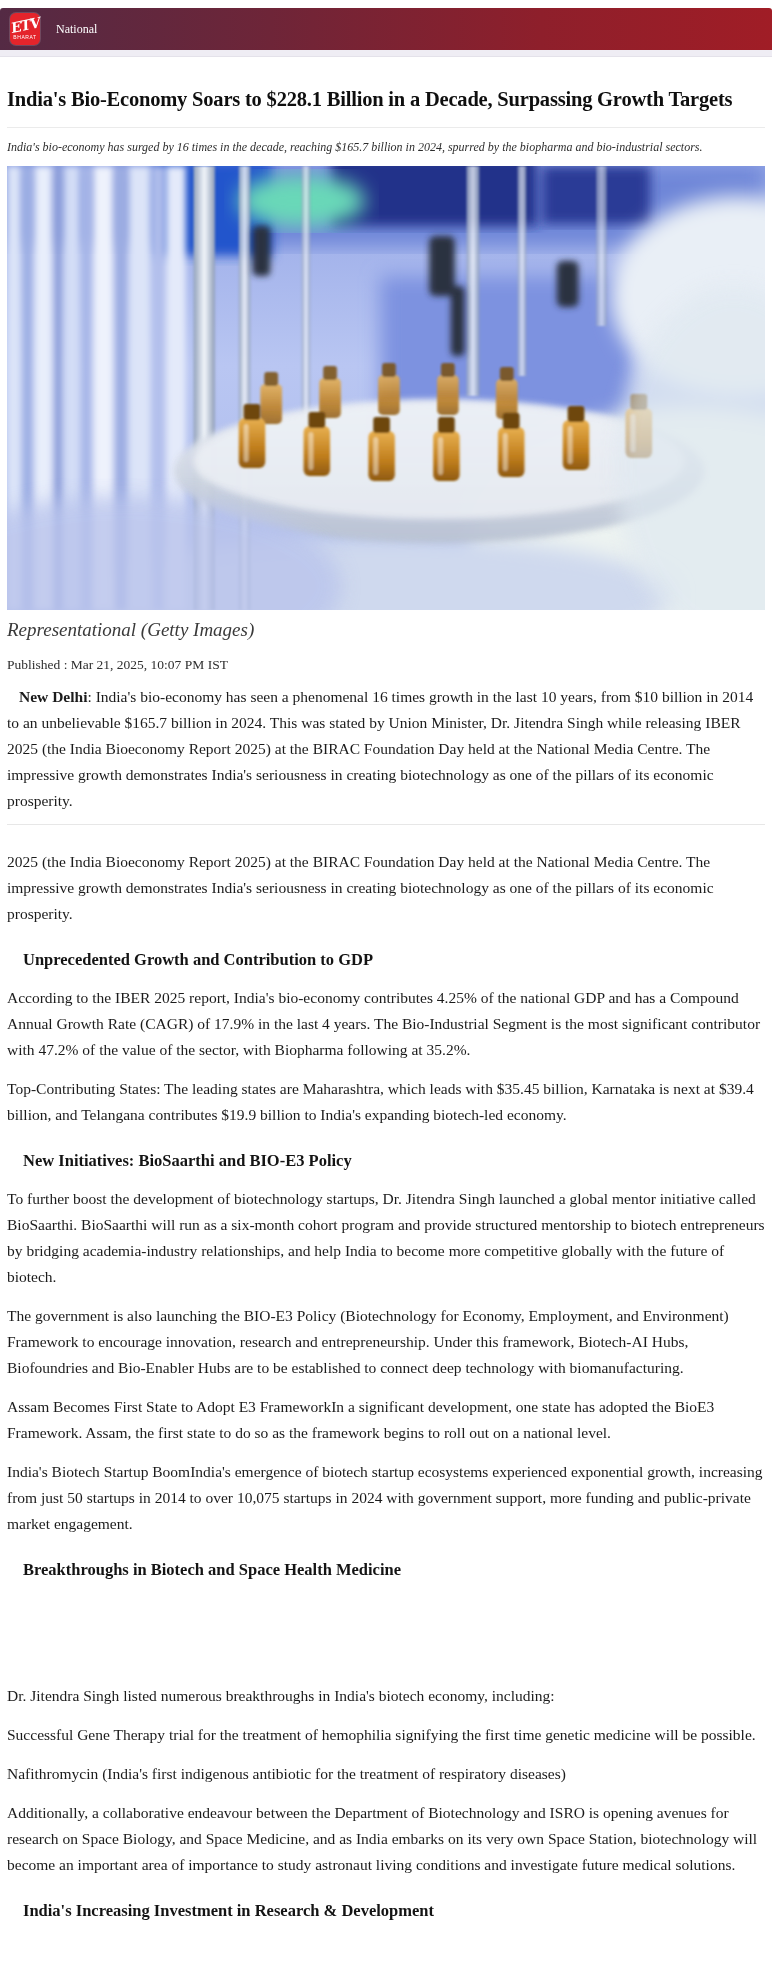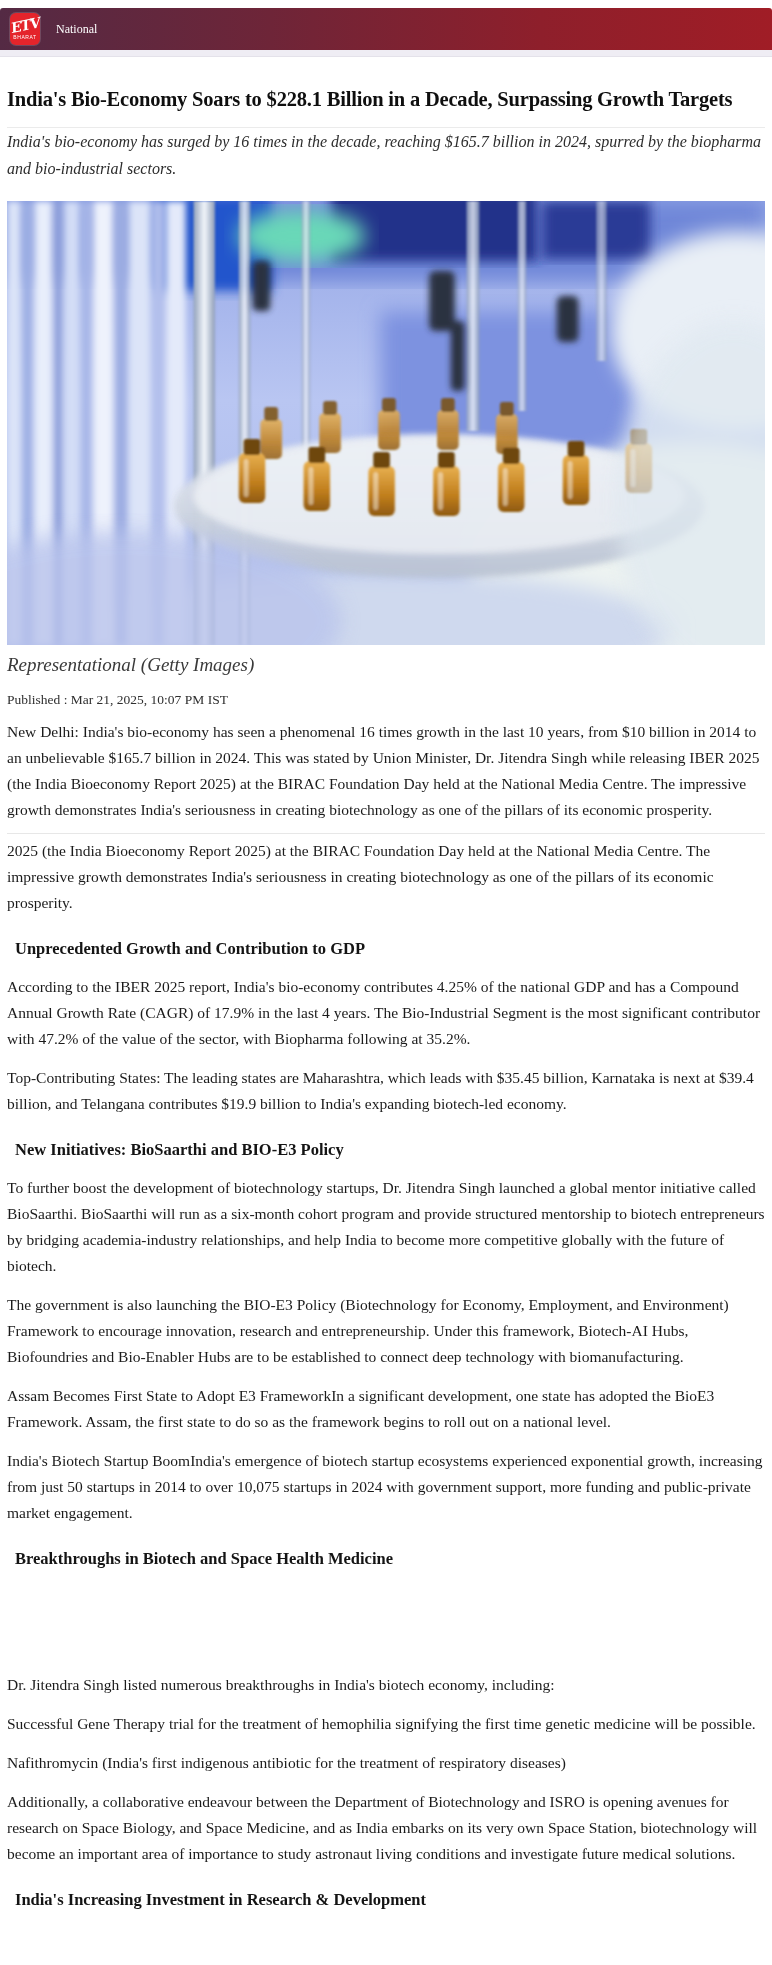--- a/index.html
+++ b/index.html
@@ -31,36 +31,36 @@
   .section-label { color: #ffffff; font-weight: normal; font-size: 12px; }
 
   
   .content { padding: 0 7px; }
   .article-title {
     font-size: 20.5px; font-weight: bold; color: #0f0f0f;
     letter-spacing: -0.2px; line-height: 1.25;
     margin: 30px 0 14px;
   }
   .article-subtitle {
-    font-style: italic; font-size: 16px; line-height: 1.7; color: #2d2d2d;
-    border-top: 1px solid #ebebeb; margin: 0 0 19px;
+    font-style: italic; font-size: 12px; line-height: 1.7; color: #2d2d2d;
+    border-top: 1px solid #ebebeb; padding-top: 9px; margin: 0 0 9px;
   }
 
   .hero-wrap { width: 100%; height: 444px; overflow: hidden; background: #aebbe8; }
   .hero-wrap svg { display: block; width: 100%; height: 100%; }
 
   .image-caption { font-style: italic; font-size: 19px; color: #3a3a3a; margin: 9px 0 16px; }
   .published-line { font-size: 13.5px; color: #2e2e2e; margin: 15px 0 11px; }
 
   .body-para { font-size: 15.5px; line-height: 26px; margin: 0 0 13px; color: #1b1b1b; }
-  .body-para strong { font-weight: normal; }
-  .body-heading { font-size: 16.5px; line-height: 24px; font-weight: bold; margin: 21px 8px 13px; color: #141414; }
+  .body-para strong { font-weight: bold; margin-left: 12px; }
+  .body-heading { font-size: 16.5px; line-height: 24px; font-weight: bold; margin: 21px 16px 13px; color: #141414; }
   .dup-para {
     border-top: 1px solid #e7e7e7;
-    padding-top: 4px;
+    padding-top: 24px;
     margin-top: -3px;
   }
   .ad-slot { height: 88px; }
 </style>
 </head>
 <body>
 
 <div class="page">
 
   <div class="top-strip"></div>

